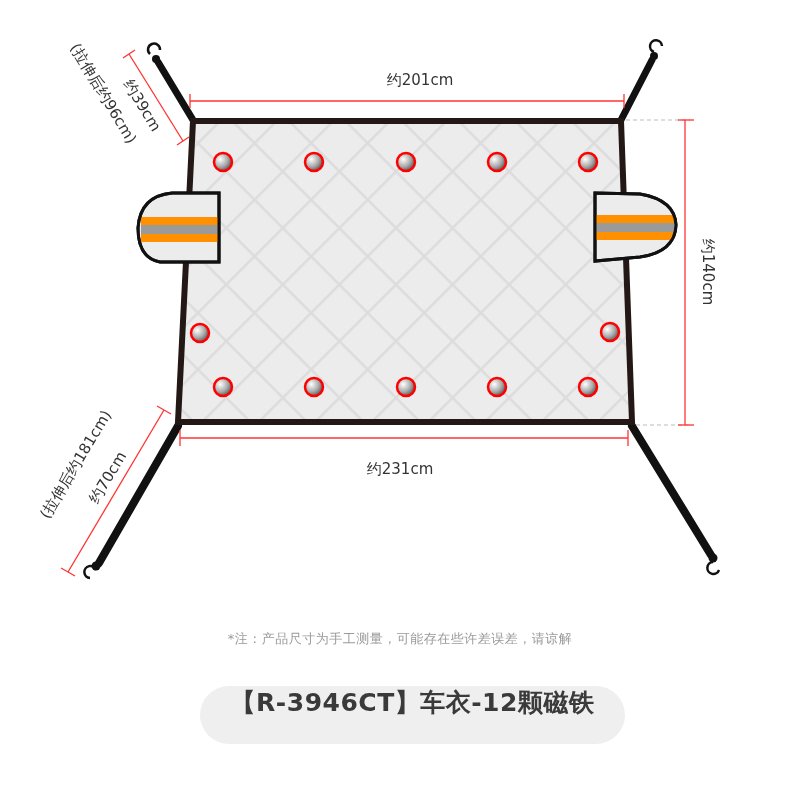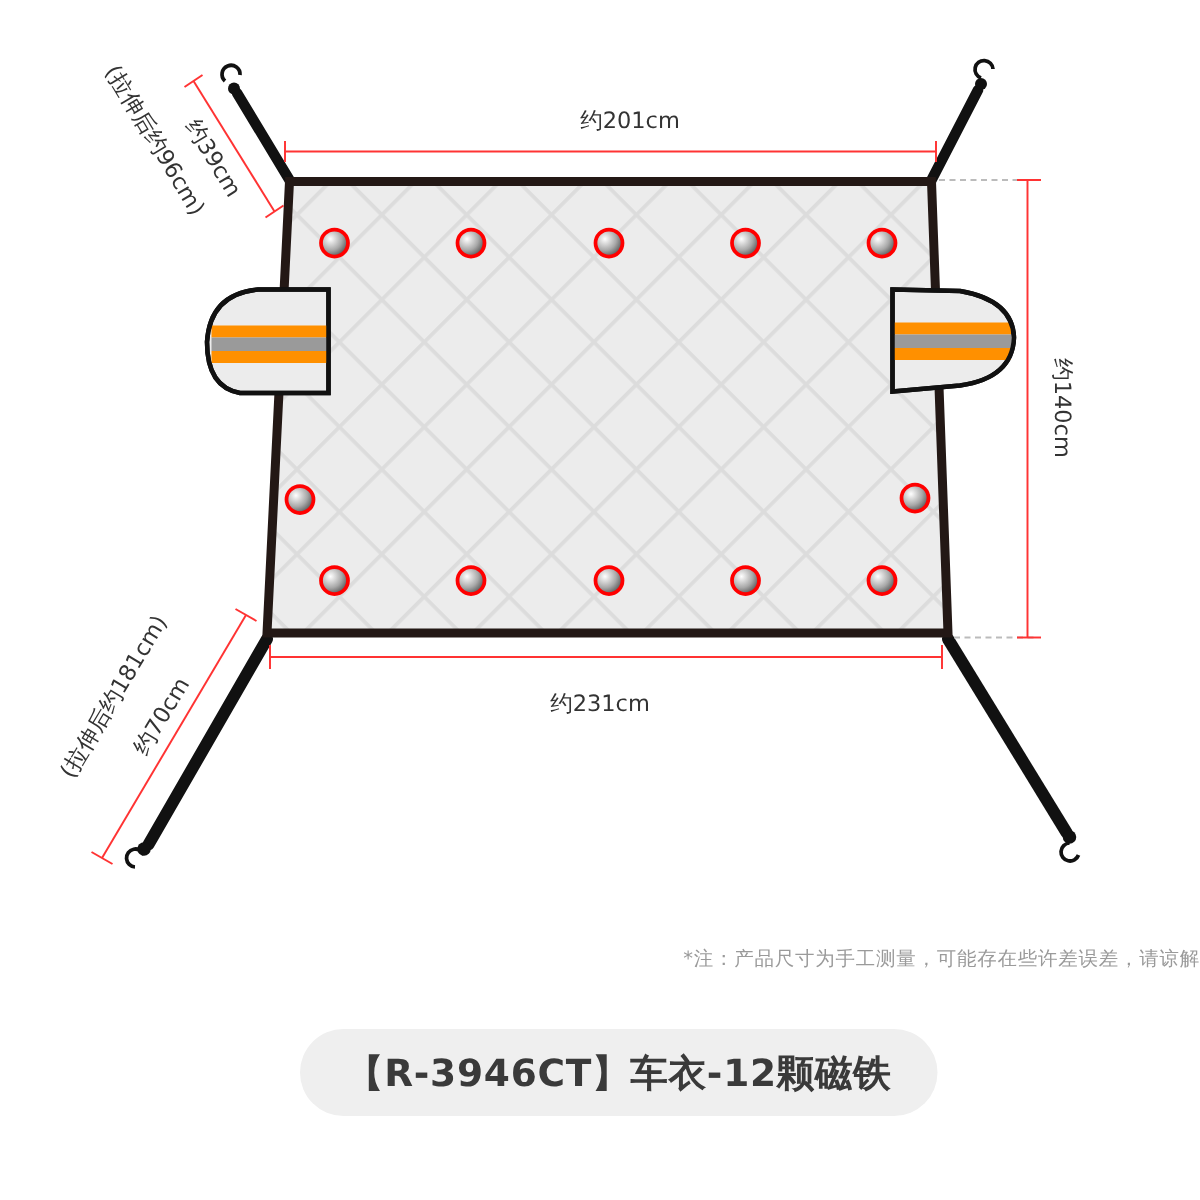--- a/index.html
+++ b/index.html
@@ -1,23 +1,23 @@
 <!DOCTYPE html>
 <html><head>
 <meta charset="utf-8">
 <style>
   html, body { margin: 0; padding: 0; background: #ffffff; }
   body { width: 800px; height: 800px; position: relative; overflow: hidden;
          font-family: "DejaVu Sans", "Liberation Sans", sans-serif; }
   #diagram { position: absolute; left: 0; top: 0; width: 800px; height: 800px; }
   .dim-label { font-family: "DejaVu Sans", sans-serif; font-size: 15px; fill: #333333; }
-  .note { position: absolute; left: 0; width: 800px; top: 630px; text-align: right;
+  .note { position: absolute; left: 0; width: 800px; top: 630px; text-align: center;
           font-size: 13px; color: #9a9a9a; letter-spacing: 0.5px; }
   .title-pill { position: absolute; left: 200px; top: 686px; width: 425px; height: 58px;
-                background: #efefef; border-radius: 29px; display: flex; align-items: center;
+                background: #efefef; border-radius: 29px; display: flex; align-items: flex-start;
                 justify-content: center; }
   .title-text { font-size: 25px; font-weight: bold; color: #3a3a3a; letter-spacing: 0.5px; }
 </style>
 </head>
 <body>
 
 <svg id="diagram" viewBox="0 0 800 800" xmlns="http://www.w3.org/2000/svg">
   <defs>
     <clipPath id="coverClip">
       <polygon points="193,121 621,121 632,422 178,422"></polygon>

